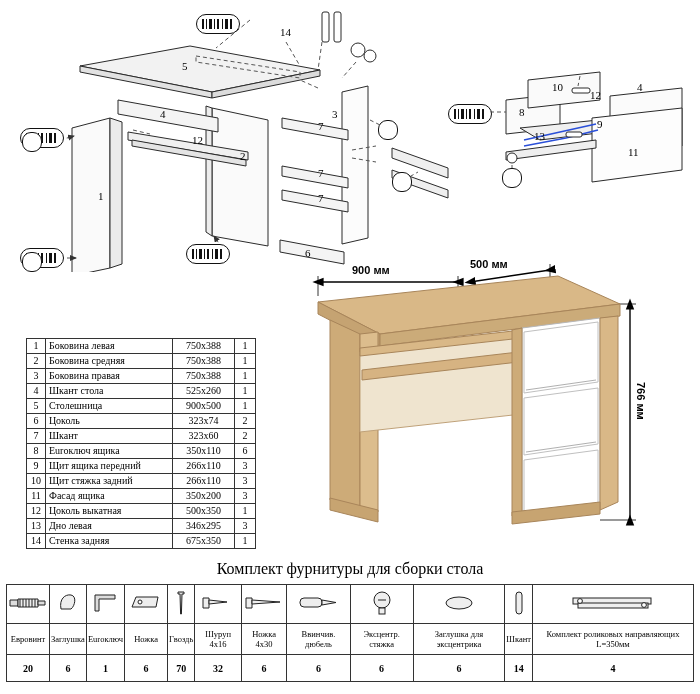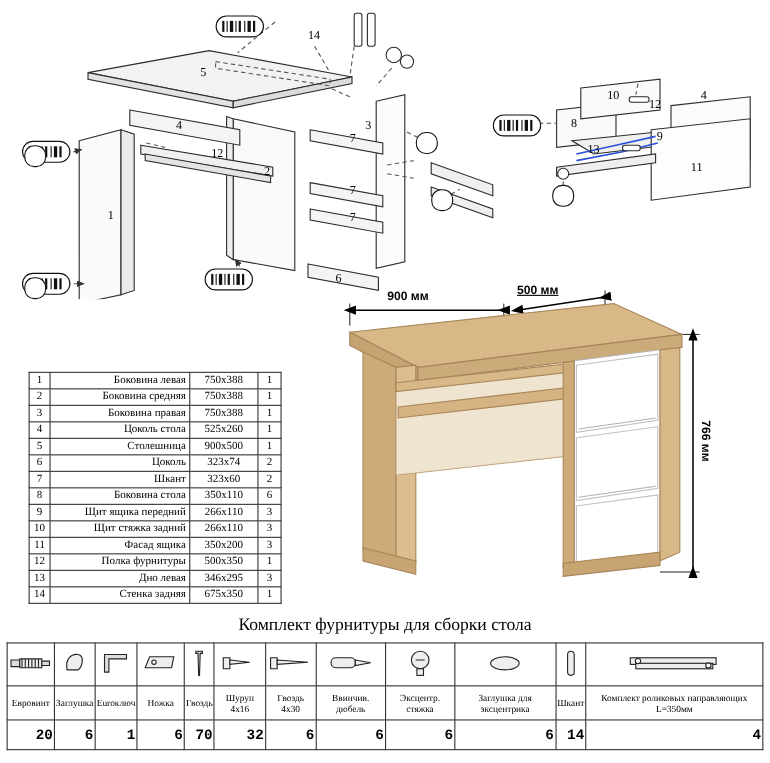--- a/index.html
+++ b/index.html
@@ -9,36 +9,36 @@
   
   .exp{position:absolute;left:0;top:0;width:700px;height:270px;}
   .lbl{position:absolute;font-size:11px;font-family:"Liberation Serif",serif;color:#000;}
   .callout{position:absolute;border:1px solid #111;border-radius:12px;background:#fff;
            display:flex;align-items:center;justify-content:center;}
 
   
   .parts{position:absolute;left:26px;top:338px;border-collapse:collapse;font-size:10px;}
   .parts td{border:1px solid #333;padding:1px 3px;height:12px;line-height:12px;}
   .parts td.n{width:12px;text-align:center;}
-  .parts td.name{width:120px;text-align:right;}
+  .parts td.name{width:120px;text-align:left;}
   .parts td.dim{width:55px;text-align:center;}
   .parts td.qty{width:14px;text-align:center;}
 
   
   .render{position:absolute;left:300px;top:262px;width:390px;height:290px;}
 
   .dimlabel{position:absolute;font-size:11px;font-weight:bold;font-family:"Liberation Sans",sans-serif;}
 
   
   .kit-title{position:absolute;left:0;width:700px;top:560px;text-align:center;font-size:16px;font-family:"Liberation Serif",serif;}
   .kit{position:absolute;left:6px;top:584px;border-collapse:collapse;font-size:9px;width:688px;}
   .kit td{border:1px solid #333;text-align:center;vertical-align:middle;}
   .kit tr.icons td{height:36px;}
   .kit tr.names td{height:28px;font-size:8.5px;line-height:10px;padding:1px 1px;}
-  .kit tr.counts td{height:24px;font-size:13px;font-weight:bold;font-family:Liberation Mono, monospace;text-align:right;}
+  .kit tr.counts td{height:24px;font-size:10px;font-weight:bold;font-family:Liberation Serif, serif;}
 </style>
 </head>
 <body>
 
 <div class="canvas">
 
   <div class="exp">
     <svg width="700" height="272" viewBox="0 0 700 272">
       <defs>
         <marker id="ah" markerWidth="7" markerHeight="7" refX="6" refY="3" orient="auto">
@@ -245,21 +245,21 @@
           <td class="qty">1</td>
         </tr>
       <tr>
           <td class="n">3</td>
           <td class="name">Боковина правая</td>
           <td class="dim">750x388</td>
           <td class="qty">1</td>
         </tr>
       <tr>
           <td class="n">4</td>
-          <td class="name">Цоколь стола</td>
+          <td class="name">Шкант стола</td>
           <td class="dim">525x260</td>
           <td class="qty">1</td>
         </tr>
       <tr>
           <td class="n">5</td>
           <td class="name">Столешница</td>
           <td class="dim">900x500</td>
           <td class="qty">1</td>
         </tr>
       <tr>
@@ -269,21 +269,21 @@
           <td class="qty">2</td>
         </tr>
       <tr>
           <td class="n">7</td>
           <td class="name">Шкант</td>
           <td class="dim">323x60</td>
           <td class="qty">2</td>
         </tr>
       <tr>
           <td class="n">8</td>
-          <td class="name">Боковина стола</td>
+          <td class="name">Euroключ ящика</td>
           <td class="dim">350x110</td>
           <td class="qty">6</td>
         </tr>
       <tr>
           <td class="n">9</td>
           <td class="name">Щит ящика передний</td>
           <td class="dim">266x110</td>
           <td class="qty">3</td>
         </tr>
       <tr>
@@ -293,21 +293,21 @@
           <td class="qty">3</td>
         </tr>
       <tr>
           <td class="n">11</td>
           <td class="name">Фасад ящика</td>
           <td class="dim">350x200</td>
           <td class="qty">3</td>
         </tr>
       <tr>
           <td class="n">12</td>
-          <td class="name">Полка фурнитуры</td>
+          <td class="name">Цоколь выкатная</td>
           <td class="dim">500x350</td>
           <td class="qty">1</td>
         </tr>
       <tr>
           <td class="n">13</td>
           <td class="name">Дно левая</td>
           <td class="dim">346x295</td>
           <td class="qty">3</td>
         </tr>
       <tr>
@@ -364,21 +364,21 @@
       <g stroke="#b0b0b0" stroke-width="1">
         <line x1="226" y1="128" x2="296" y2="118"></line>
         <line x1="226" y1="190" x2="296" y2="180"></line>
       </g>
 
       <polygon points="212,250 300,240 300,252 212,262" fill="#c7a471" stroke="#a8855a" stroke-width="1"></polygon>
       <polygon points="30,236 78,248 78,260 30,248" fill="#c7a471" stroke="#a8855a" stroke-width="1"></polygon>
     </svg>
 
     <div class="dimlabel" style="left:52px;top:2px;">900 мм</div>
-    <div class="dimlabel" style="left:170px;top:-4px;text-decoration:underline;">500 мм</div>
+    <div class="dimlabel" style="left:170px;top:-4px;">500 мм</div>
     <div class="dimlabel" style="left:335px;top:120px;writing-mode:vertical-rl;">766 мм</div>
   </div>
 
   <div class="kit-title">Комплект фурнитуры для сборки стола</div>
 
   <table class="kit">
     <tbody>
         <tr class="icons">
       <td>
         <svg width="40" height="24" viewBox="0 0 40 24">
@@ -465,21 +465,21 @@
             </svg>
       </td>
     </tr>
     <tr class="names">
       <td>Евровинт</td>
       <td>Заглушка</td>
       <td>Euroключ</td>
       <td>Ножка</td>
       <td>Гвоздь</td>
       <td>Шуруп 4х16</td>
-      <td>Гвоздь 4х30</td>
+      <td>Ножка 4х30</td>
       <td>Ввинчив. дюбель</td>
       <td>Эксцентр. стяжка</td>
       <td>Заглушка для эксцентрика</td>
       <td>Шкант</td>
       <td>Комплект роликовых направляющих L=350мм</td>
     </tr>
     <tr class="counts">
       <td>20</td>
       <td>6</td>
       <td>1</td>

